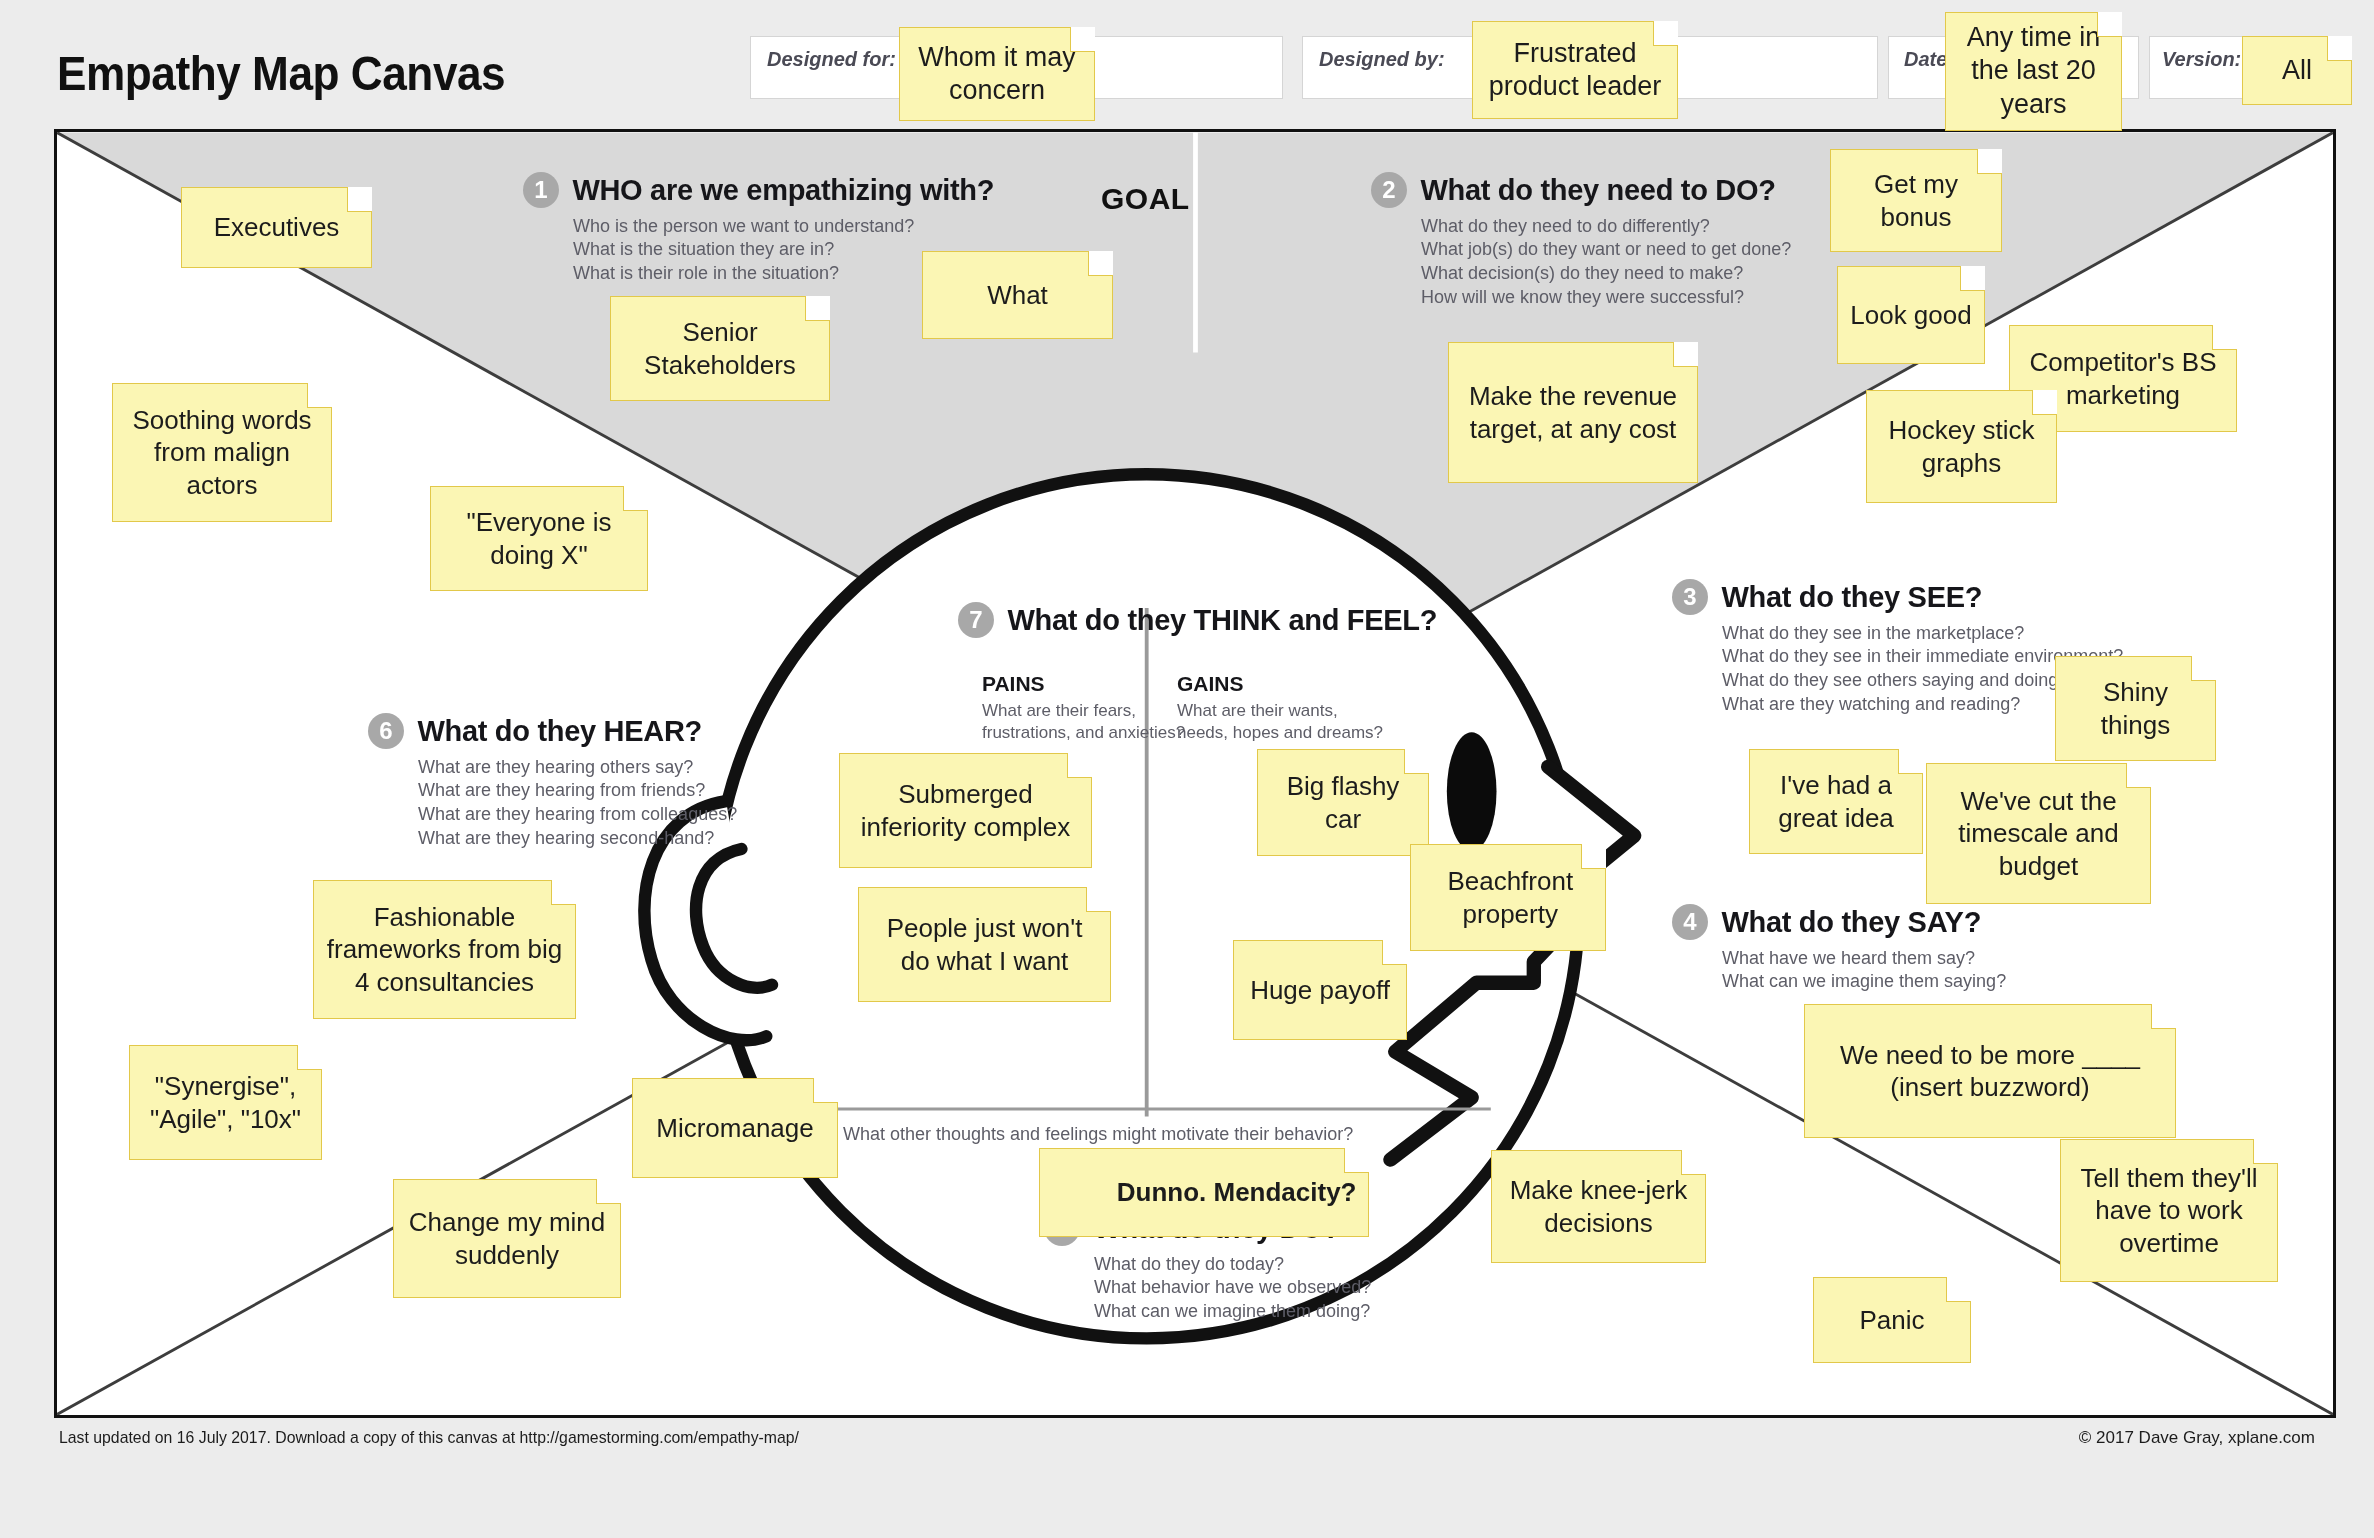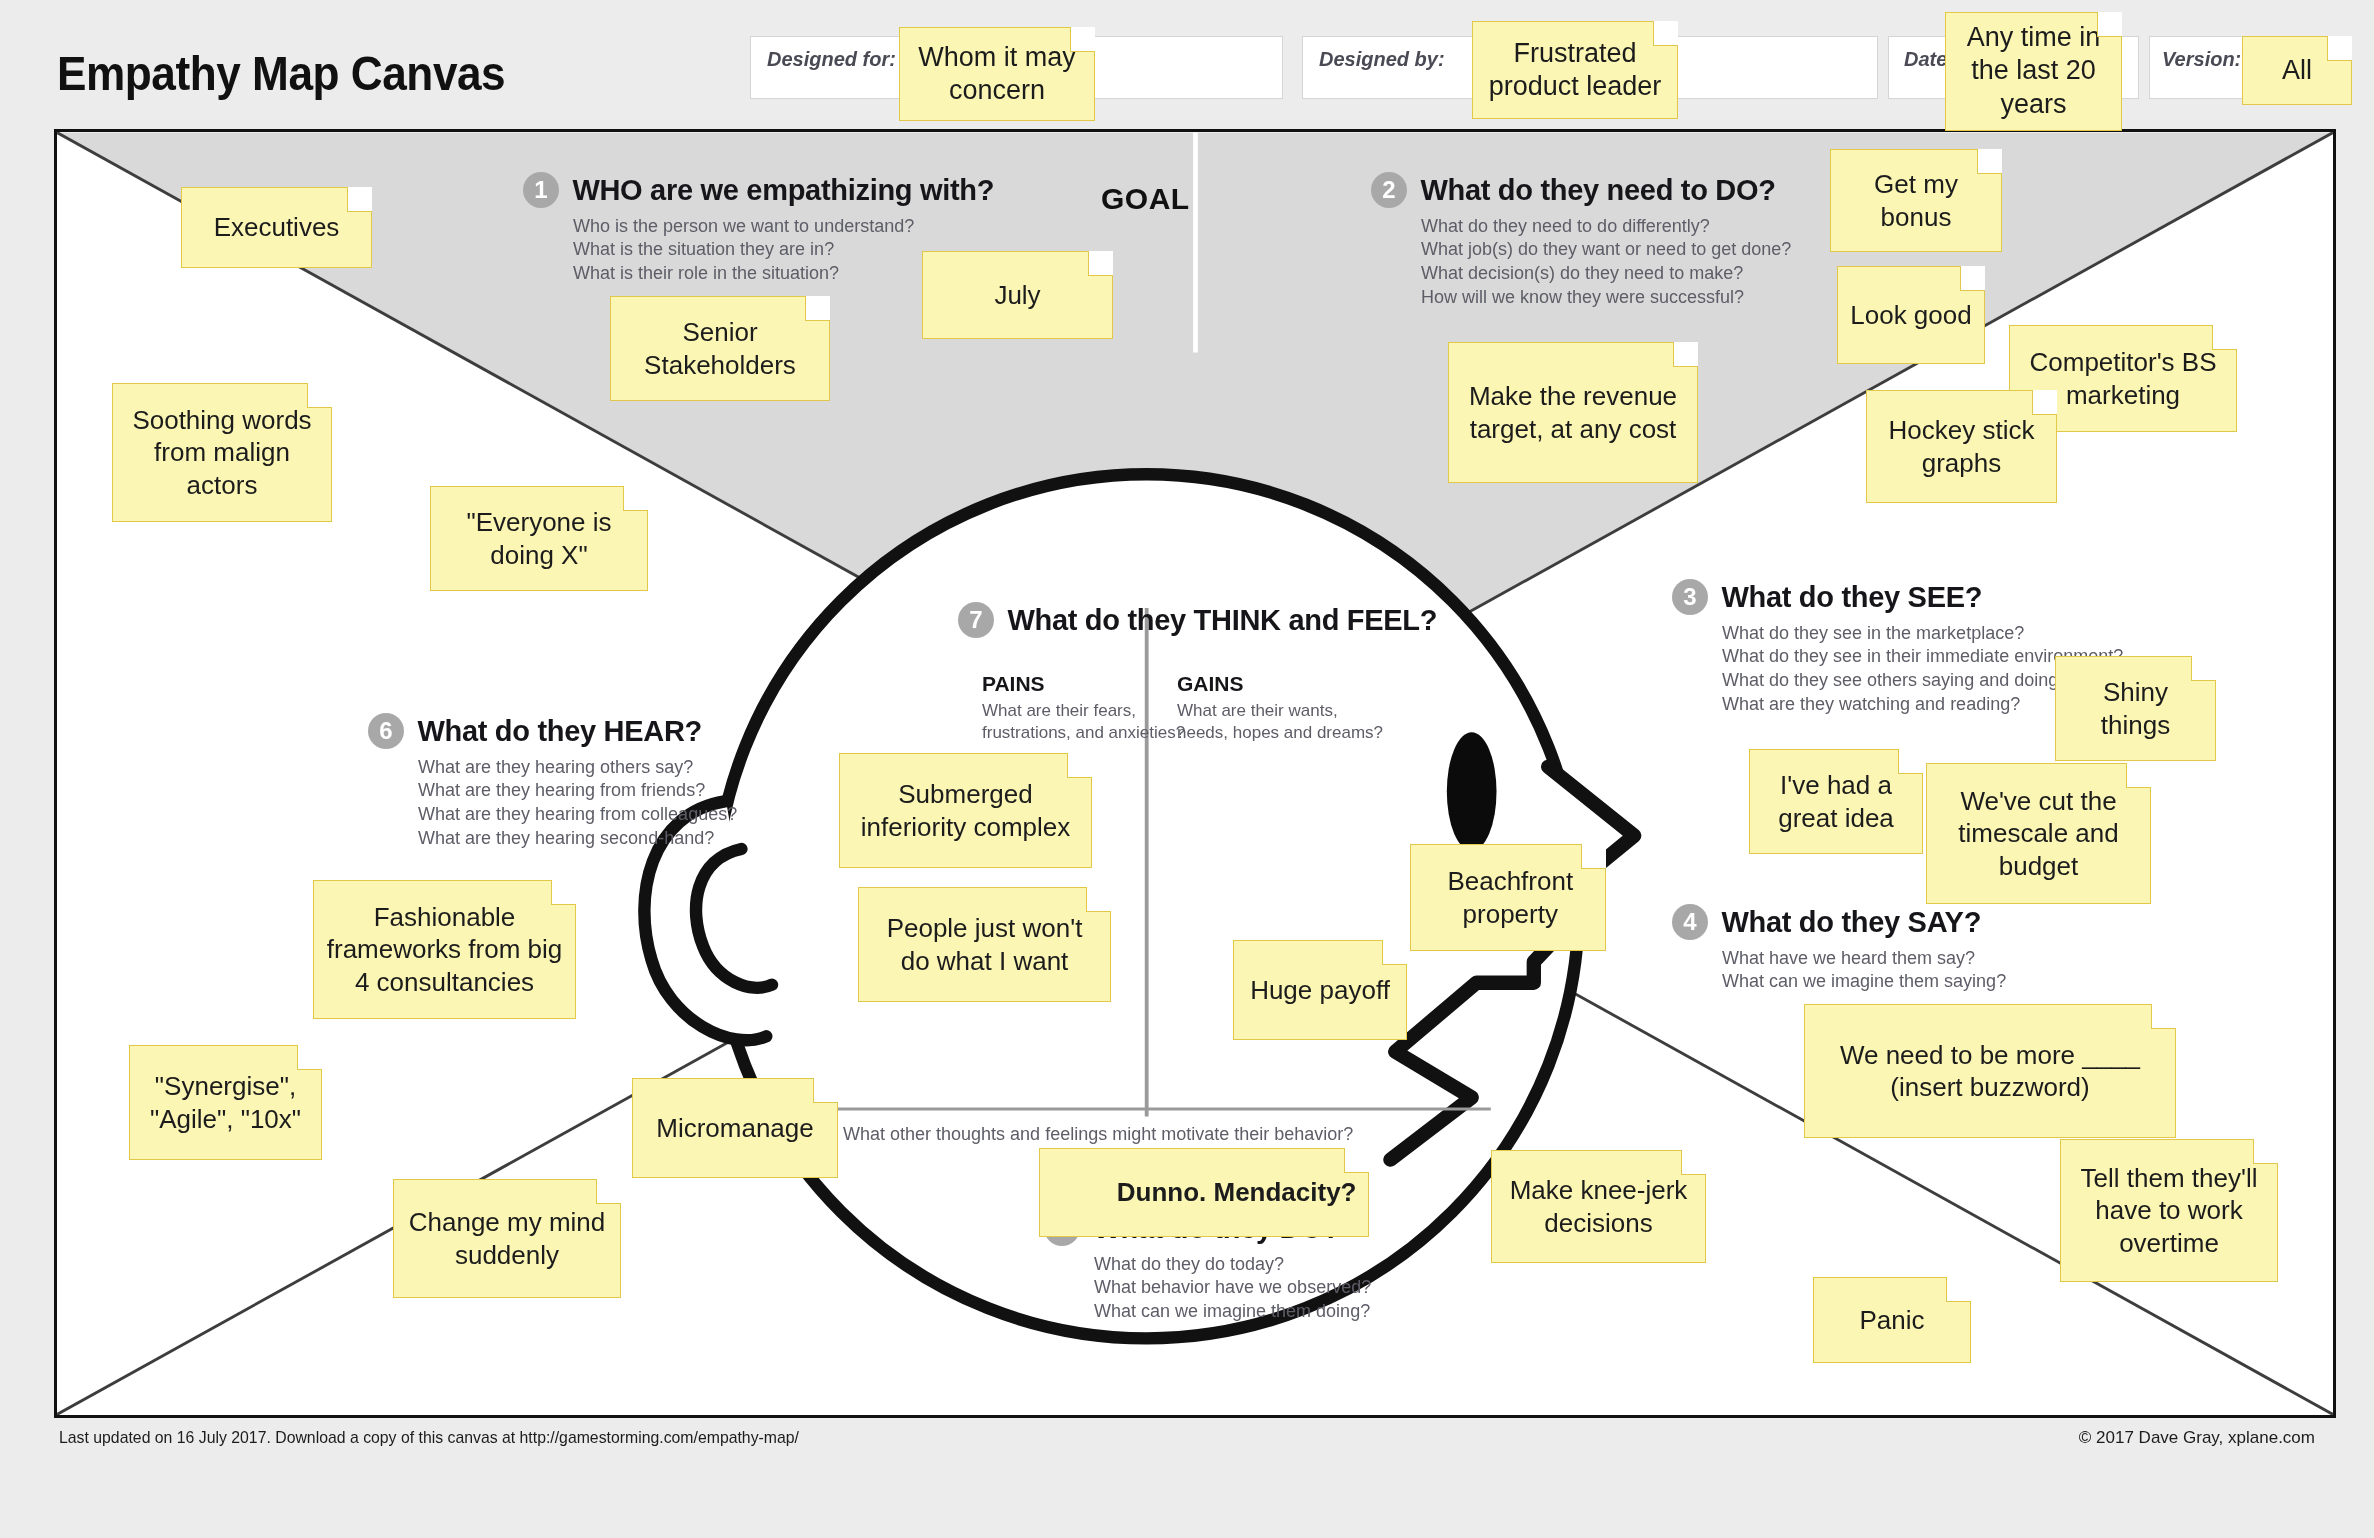--- a/index.html
+++ b/index.html
@@ -288,21 +288,21 @@
 
       <div class="tf-foot" style="left:786px;top:992px;">What other thoughts and feelings might motivate their behavior?</div>
 
       <div class="note" style="left:124px;top:55px;width:191px;height:81px;">
         <span class="fold"></span>
         <span>Executives</span>
       </div>
 
       <div class="note" style="left:865px;top:119px;width:191px;height:88px;">
         <span class="fold"></span>
-        <span>July</span>
+        <span>What</span>
       </div>
 
       <div class="note" style="left:553px;top:164px;width:220px;height:105px;">
         <span class="fold"></span>
         <span>Senior Stakeholders</span>
       </div>
 
       <div class="note" style="left:55px;top:251px;width:220px;height:139px;">
         <span class="fold"></span>
         <span>Soothing words from malign actors</span>
@@ -336,20 +336,24 @@
       <div class="note" style="left:801px;top:755px;width:253px;height:115px;">
         <span class="fold"></span>
         <span>People just won't do what I want</span>
       </div>
 
       <div class="note" style="left:782px;top:621px;width:253px;height:115px;">
         <span class="fold"></span>
         <span>Submerged inferiority complex</span>
       </div>
 
+      <div class="note" style="left:1200px;top:617px;width:172px;height:107px;">
+        <span class="fold"></span>
+        <span>Big flashy car</span>
+      </div>
 
       <div class="note" style="left:1353px;top:712px;width:196px;height:107px;padding-left:16px;">
         <span class="fold"></span>
         <span>Beachfront property</span>
       </div>
 
       <div class="note" style="left:1176px;top:808px;width:174px;height:100px;">
         <span class="fold"></span>
         <span>Huge payoff</span>
       </div>

